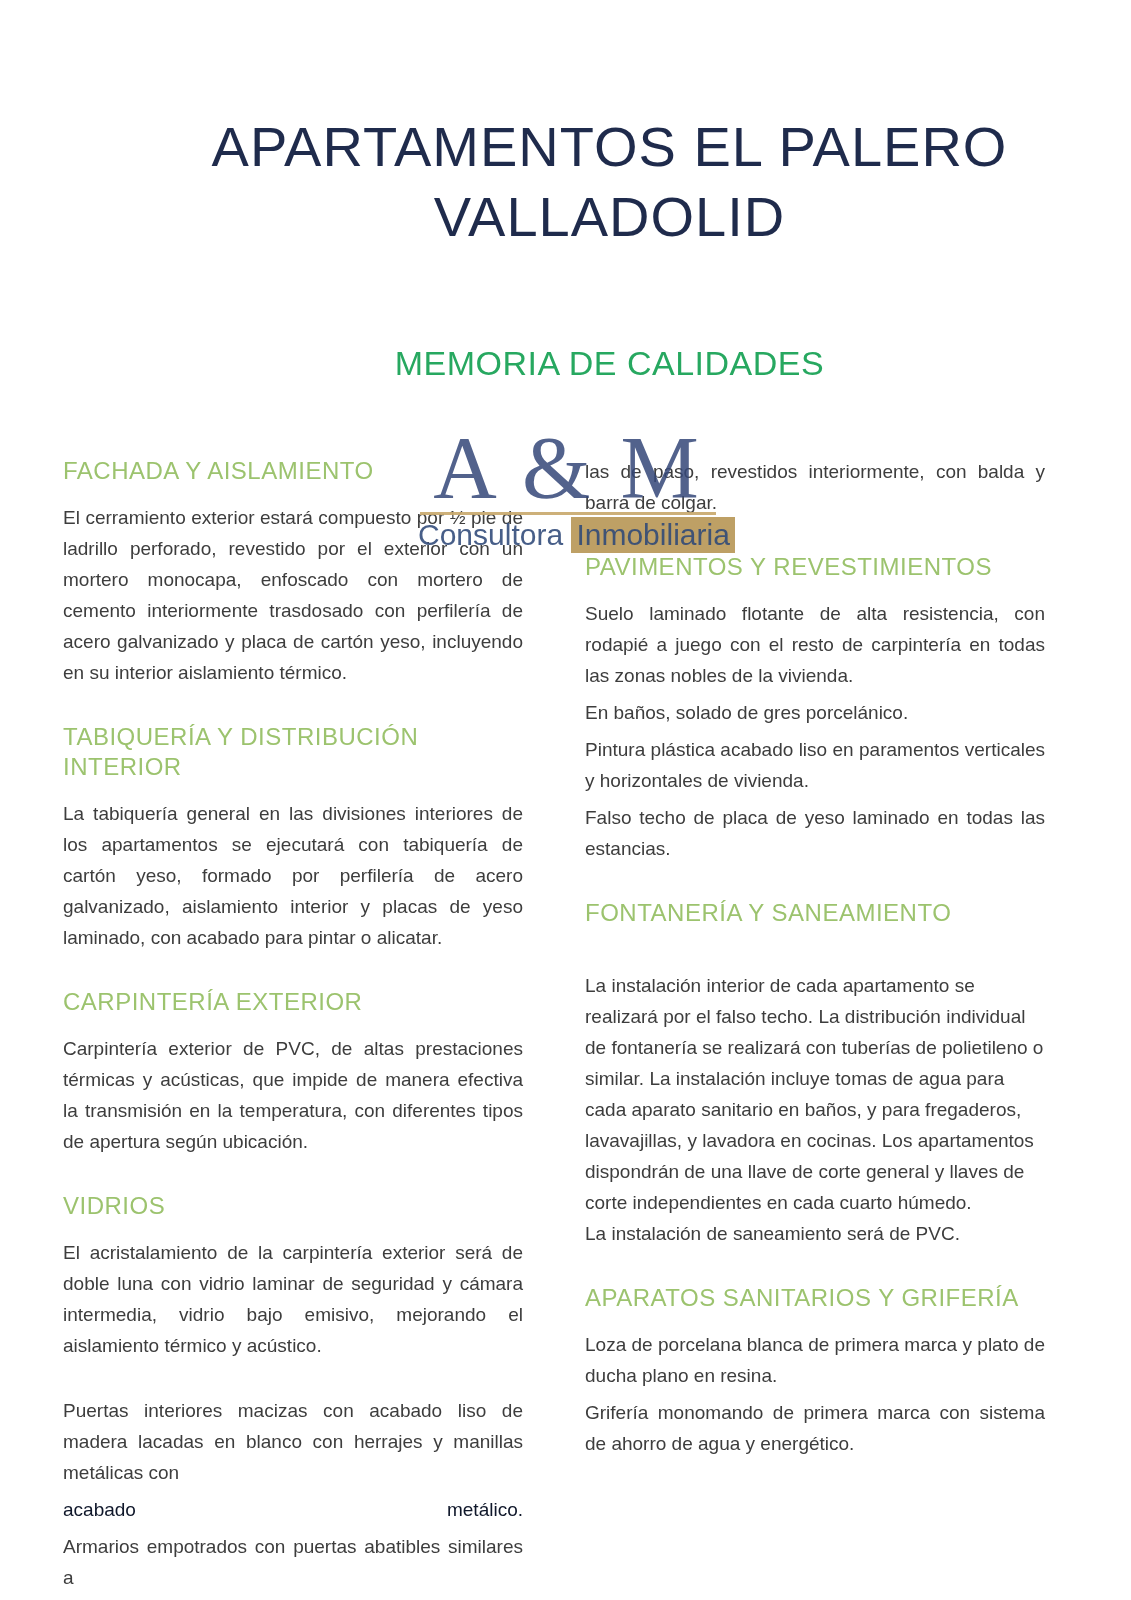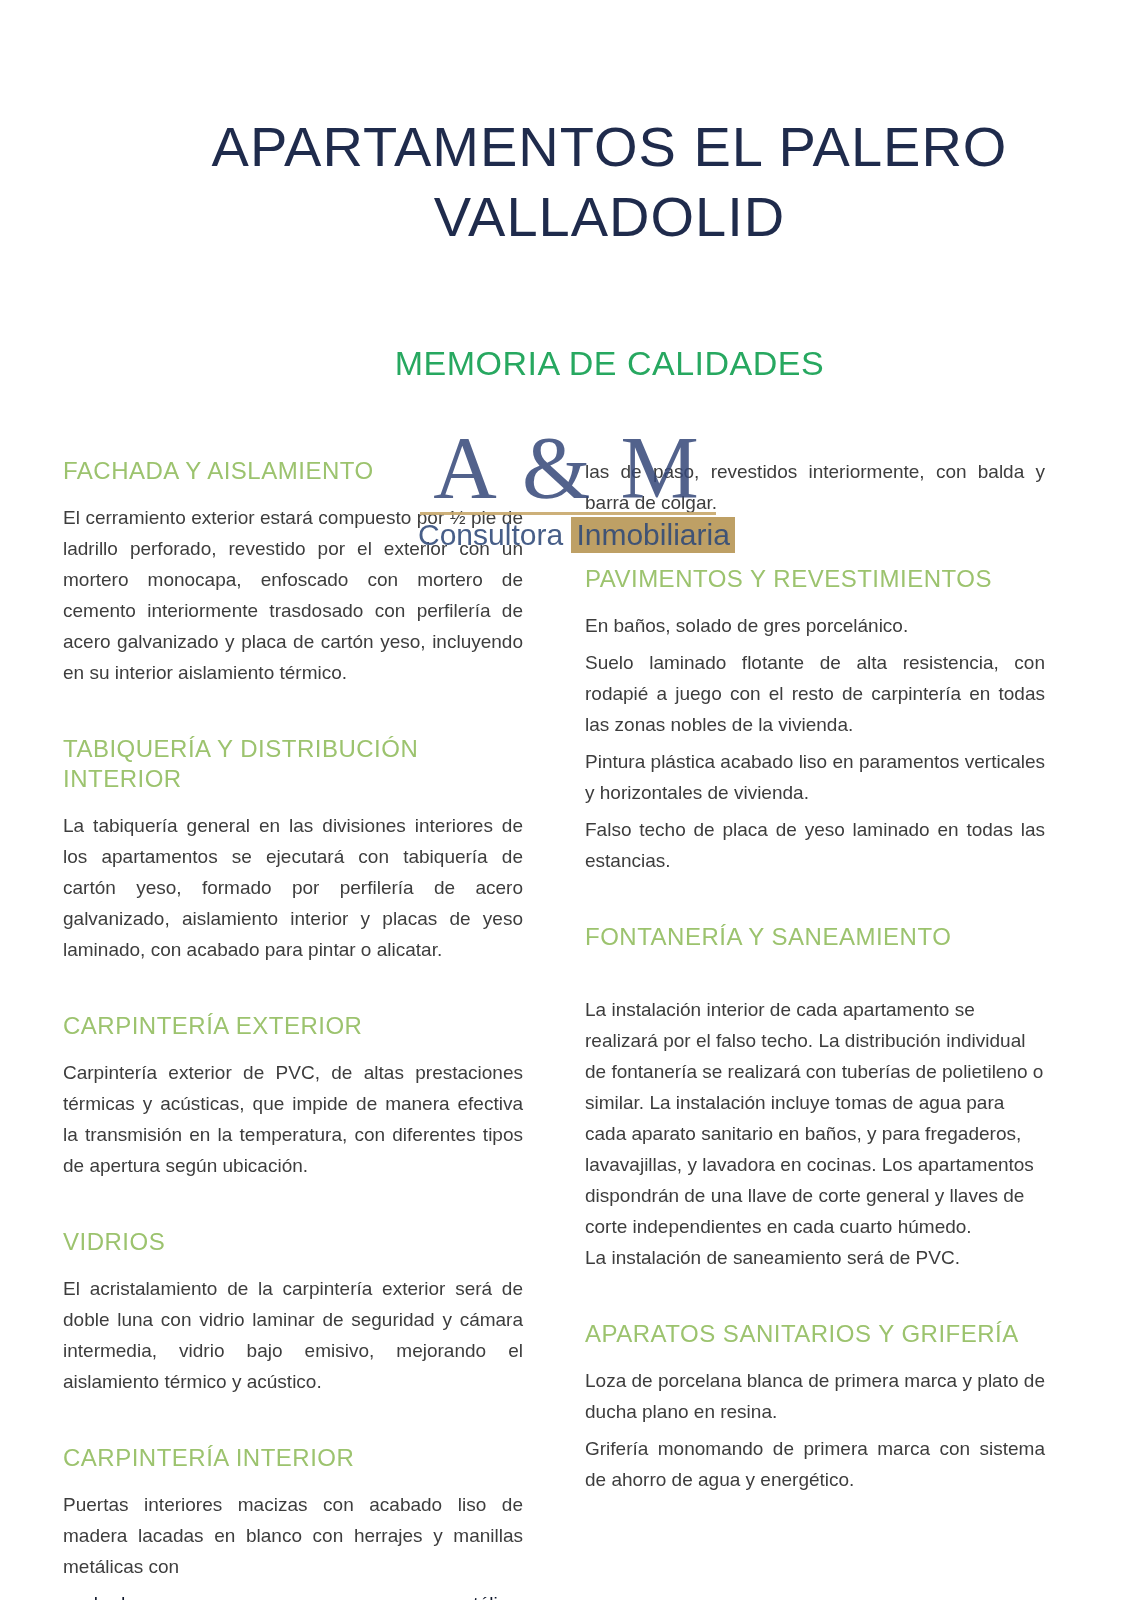--- a/index.html
+++ b/index.html
@@ -29,21 +29,21 @@
     letter-spacing:0.5px;
   }
   .columns{
     position:absolute;
     left:63px;top:452px;
     width:982px;
     display:flex;
     gap:62px;
   }
   .col{width:460px;}
-  .section{margin-top:46px;}
+  .section{margin-top:34px;}
   .section:first-child{margin-top:4px;}
   .section-heading{
     margin:0 0 16px 0;
     color:#9cc36e;
     font-size:24px;
     font-weight:400;
     letter-spacing:0.5px;
     line-height:30px;
   }
   .body-p{
@@ -126,41 +126,40 @@
         <h2 class="section-heading">CARPINTERÍA EXTERIOR</h2>
         <p class="body-p">Carpintería exterior de PVC, de altas prestaciones térmicas y acústicas, que impide de manera efectiva la transmisión en la temperatura, con diferentes tipos de apertura según ubicación.</p>
       </div>
 
       <div class="section">
         <h2 class="section-heading">VIDRIOS</h2>
         <p class="body-p">El acristalamiento de la carpintería exterior será de doble luna con vidrio laminar de seguridad y cámara intermedia, vidrio bajo emisivo, mejorando el aislamiento térmico y acústico.</p>
       </div>
 
       <div class="section">
-        <h2 class="section-heading">CARPINTERÍA INTERIOR</h2>
         <p class="body-p">Puertas interiores macizas con acabado liso de madera lacadas en blanco con herrajes y manillas metálicas con</p>
         <div class="spread-line">
           <span>acabado</span>
           <span>metálico.</span>
         </div>
         <p class="body-p">Armarios empotrados con puertas abatibles similares a</p>
       </div>
 
     </div>
 
     <div class="col">
 
       <div class="section">
         <p class="body-p">las de paso, revestidos interiormente, con balda y barra de colgar.</p>
       </div>
 
       <div class="section">
         <h2 class="section-heading">PAVIMENTOS Y REVESTIMIENTOS</h2>
+        <p class="body-p">Suelo laminado flotante de alta resistencia, con rodapié a juego con el resto de carpintería en todas las zonas nobles de la vivienda.</p>
         <p class="body-p">En baños, solado de gres porcelánico.</p>
-        <p class="body-p">Suelo laminado flotante de alta resistencia, con rodapié a juego con el resto de carpintería en todas las zonas nobles de la vivienda.</p>
         <p class="body-p">Pintura plástica acabado liso en paramentos verticales y horizontales de vivienda.</p>
         <p class="body-p">Falso techo de placa de yeso laminado en todas las estancias.</p>
       </div>
 
       <div class="section">
         <h2 class="section-heading">FONTANERÍA Y SANEAMIENTO</h2>
         <p class="body-p left-align pre gap-before-body">La instalación interior de cada apartamento se realizará por el falso techo. La distribución individual de fontanería se realizará con tuberías de polietileno o similar. La instalación incluye tomas de agua para cada aparato sanitario en baños, y para fregaderos, lavavajillas, y lavadora en cocinas. Los apartamentos dispondrán de una llave de corte general y llaves de corte independientes en cada cuarto húmedo.
 La instalación de saneamiento será de PVC.</p>
       </div>
 

